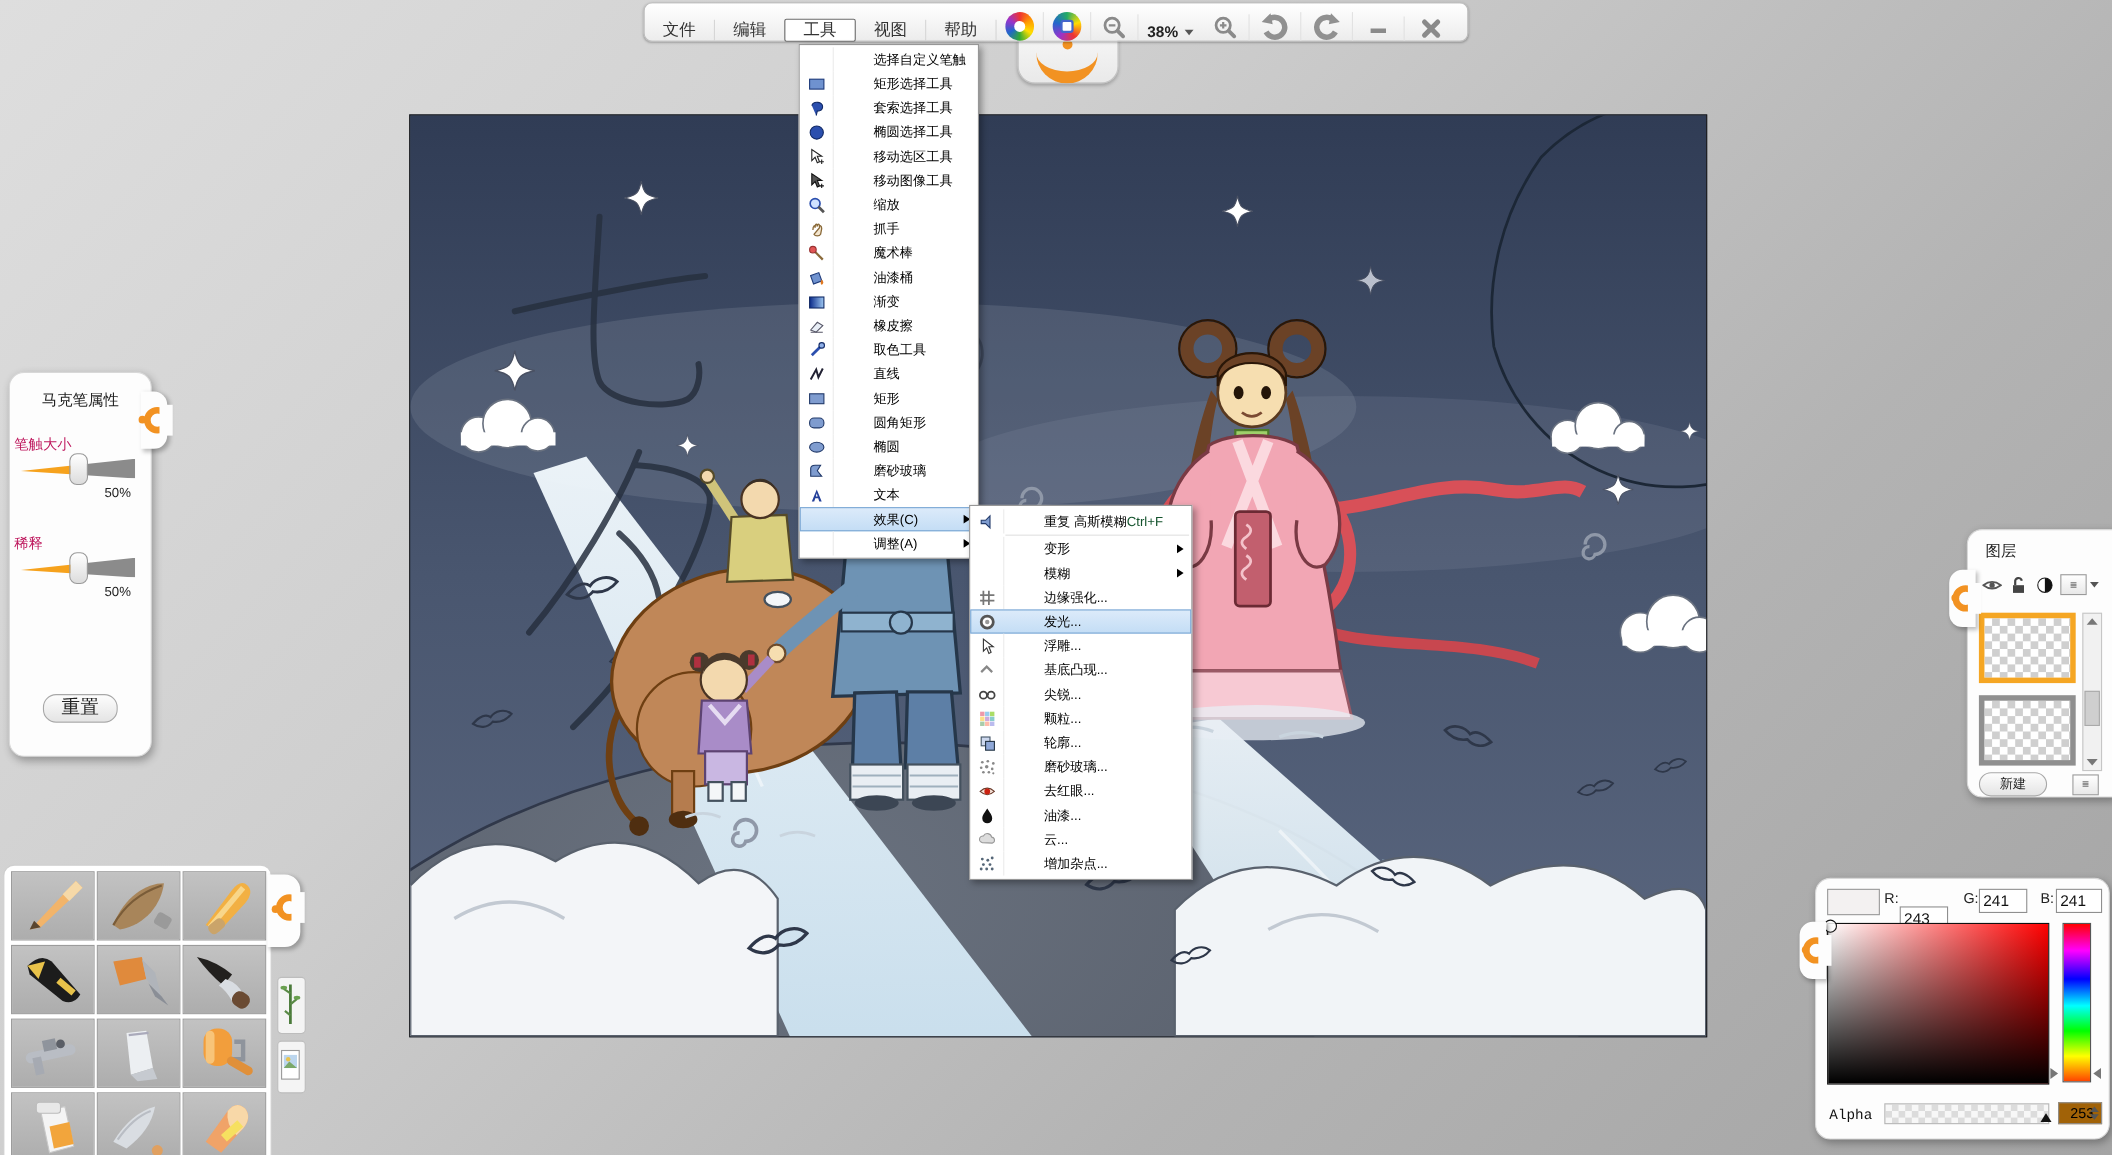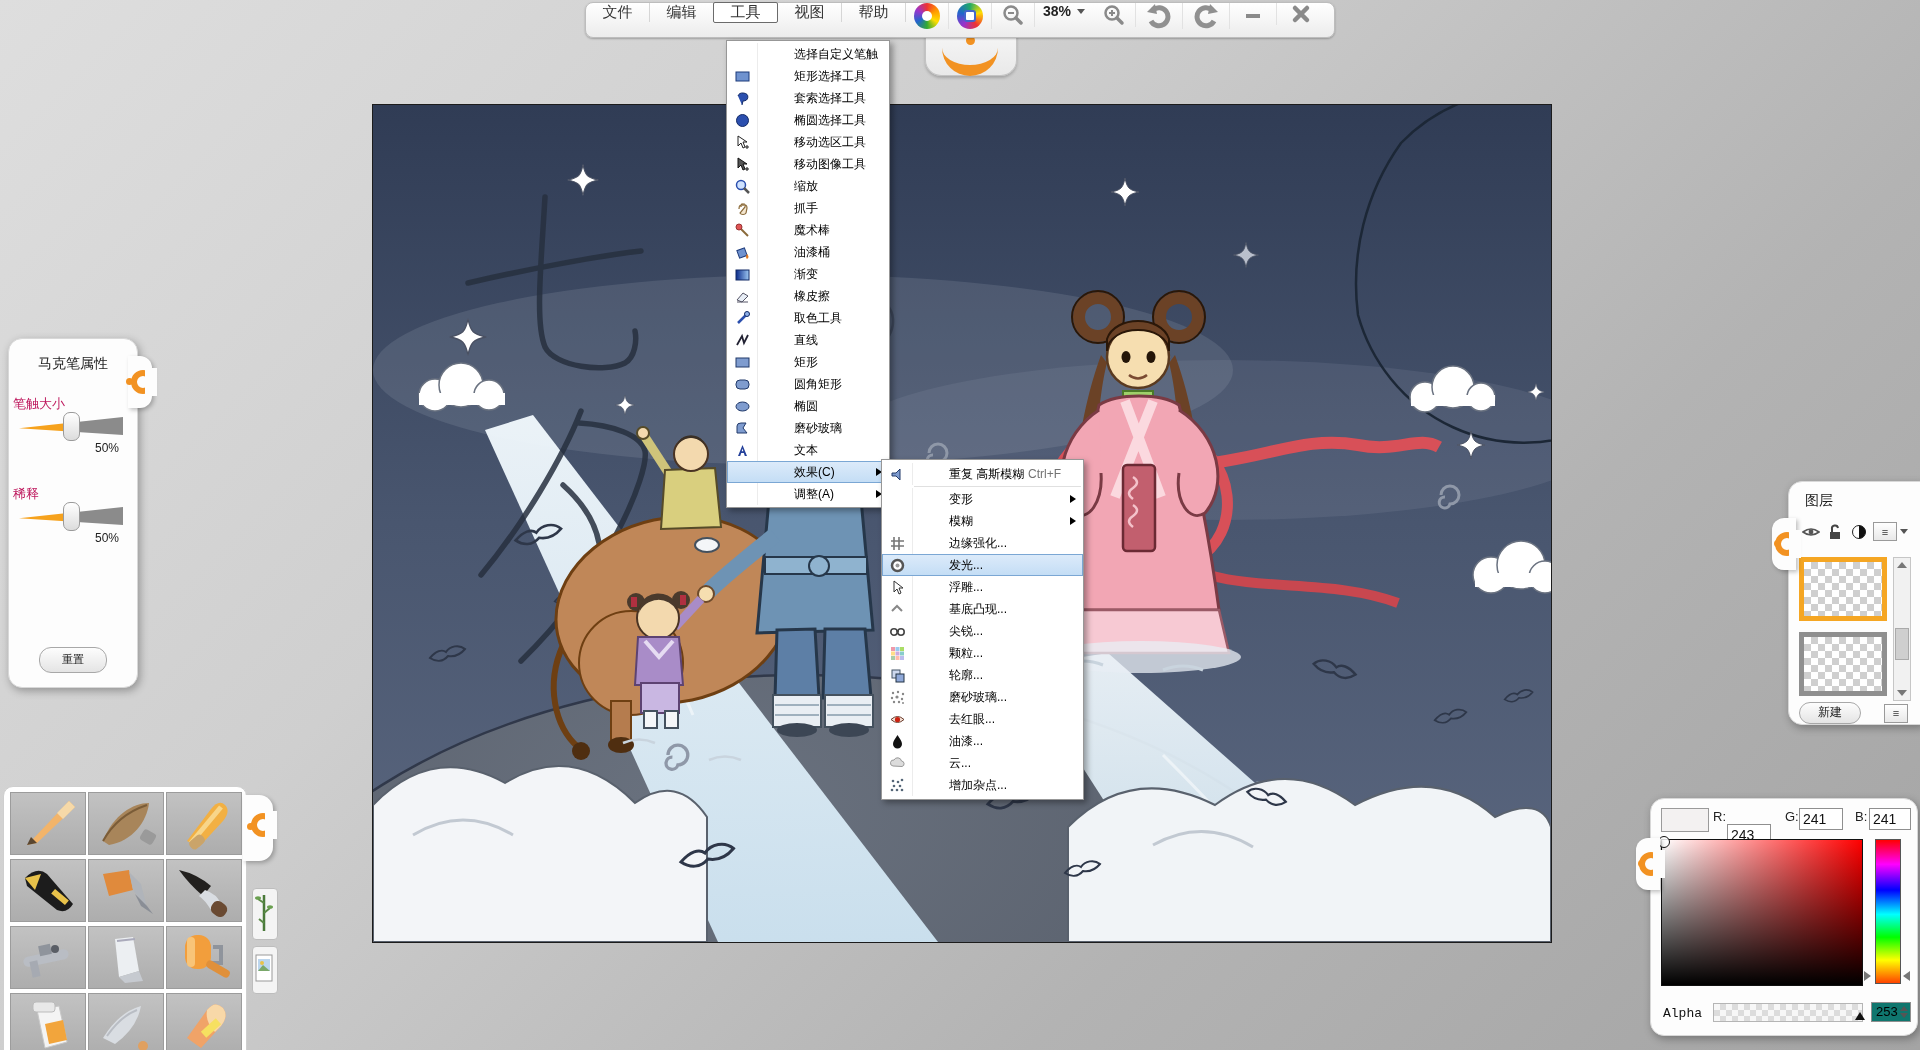--- a/index.html
+++ b/index.html
@@ -3,21 +3,21 @@
 <meta charset="utf-8">
 <style>
   html,body{margin:0;padding:0;}
   body{width:1920px;height:1050px;overflow:hidden;position:relative;
        font-family:"Liberation Sans","DejaVu Sans",sans-serif;
        background:linear-gradient(135deg,#dedede 0%,#cfcfcf 35%,#b3b3b3 70%,#a4a4a4 100%);}
   .abs{position:absolute;}
 
   
   #toolbar{left:585px;top:2px;width:748px;height:34px;background:linear-gradient(#ffffff,#ececec);
-           border:1px solid #bdbdbd;border-radius:8px;display:flex;align-items:flex-start;box-shadow:0 1px 2px rgba(0,0,0,.25);}
+           border:1px solid #bdbdbd;border-radius:8px;display:flex;align-items:flex-end;box-shadow:0 1px 2px rgba(0,0,0,.25);}
   .tbtn{flex:0 0 auto;width:63px;display:flex;align-items:center;justify-content:center;font-size:15px;color:#333;
         border-right:1px solid #d6d6d6;cursor:default;}
   .tbtn.sel{background:#fff;border:1px solid #6b6b6b;margin:-1px 0 -1px -1px;border-radius:2px;}
   .ticon{width:42px;display:flex;align-items:center;justify-content:center;border-right:1px solid #e2e2e2;}
   .logo1{width:26px;height:26px;border-radius:50%;background:conic-gradient(#e33,#f90,#fd0,#3a3,#26c,#93c,#e33);position:relative;}
   .logo1::after{content:"";position:absolute;left:8px;top:8px;width:10px;height:10px;border-radius:50%;background:#fff;}
   .logo2{width:26px;height:26px;border-radius:50%;background:conic-gradient(#2a6,#fd0,#e33,#93c,#26c,#2a6);position:relative;}
   .logo2::after{content:"";position:absolute;left:7px;top:7px;width:12px;height:12px;border-radius:3px;background:#fff;border:2px solid #46c;box-sizing:border-box;}
   .zoomsel{width:58px;display:flex;align-items:center;justify-content:center;font-size:14px;font-weight:bold;color:#222;gap:6px;}
   .caret{width:0;height:0;border-left:4px solid transparent;border-right:4px solid transparent;border-top:5px solid #555;}
@@ -25,21 +25,21 @@
   #smiletab{left:925px;top:31px;width:90px;height:44px;background:linear-gradient(#f6f6f6,#e9e9e9);
             border:1px solid #c3c3c3;border-top:none;border-radius:0 0 16px 16px;box-shadow:0 2px 3px rgba(0,0,0,.2);}
   #smiletab .dot{position:absolute;left:40px;top:5px;width:9px;height:9px;border-radius:50%;background:#f29222;}
   #smiletab .smile{position:absolute;left:16px;top:8px;width:56px;height:26px;border-bottom:11px solid #f29222;border-radius:0 0 30px 30px;}
 
   
   .menu{background:#fff;border:1px solid #979797;box-shadow:3px 3px 6px rgba(0,0,0,.35);}
   .mrow{height:22px;display:flex;align-items:center;position:relative;font-size:12px;color:#000;}
   .gut{width:30px;display:flex;align-items:center;justify-content:center;flex:0 0 30px;height:100%;border-right:1px solid #ececec;}
   .lbl{padding-left:8px;white-space:nowrap;margin-left:28px;}
-  .short{margin-left:auto;padding-right:22px;font-size:12px;color:#737373;}
+  .short{margin-left:auto;padding-right:32px;font-size:12px;color:#14532d;}
   .arr{position:absolute;right:7px;top:7px;width:0;height:0;border-top:4px solid transparent;border-bottom:4px solid transparent;border-left:6px solid #000;}
   .hl{background:linear-gradient(#ddebfa,#c3ddf5);outline:1px solid #7ba7d4;outline-offset:-1px;}
   .msep{height:1px;background:#e0e0e0;margin:1px 2px 1px 32px;}
   svg.mi{width:17px;height:17px;display:block;}
 
   
   .panel{background:#fdfdfd;border:1px solid #d8d8d8;border-radius:14px;box-shadow:2px 3px 8px rgba(0,0,0,.3);}
   .ctab{position:absolute;width:24px;height:52px;background:#fdfdfd;box-shadow:2px 2px 4px rgba(0,0,0,.25);}
   .cring{position:absolute;left:3px;top:14px;width:12px;height:12px;border:6px solid #f29222;border-radius:50%;}
   .cring::after{content:"";position:absolute;left:8px;top:-8px;width:12px;height:28px;background:#fdfdfd;}
@@ -48,22 +48,22 @@
   
   #marker{left:8px;top:338px;width:128px;height:348px;}
   #marker .title{text-align:center;margin-top:16px;font-size:14px;color:#222;}
   #marker .slab{margin:22px 0 4px 4px;font-size:13px;color:#be185d;}
   .wedge{position:relative;margin-left:10px;width:104px;height:18px;}
   .wedge .tri{position:absolute;inset:0;clip-path:polygon(0 62%,100% 0,100% 100%);
               background:linear-gradient(to right,#f6a21d 0 50%,#8b8b8b 50% 100%);}
   .wedge .knob{position:absolute;left:44px;top:-5px;width:15px;height:27px;background:linear-gradient(#fff,#dcdcdc);
                border:1px solid #9a9a9a;border-radius:7px;}
   #marker .pct{margin:6px 18px 0 0;text-align:right;font-size:12px;color:#222;}
-  .pillbtn{display:block;margin:0 auto;width:66px;height:24px;border:1px solid #a8a8a8;border-radius:12px;
-           background:linear-gradient(#fdfdfd,#e4e4e4);font-size:11px;color:#222;text-align:center;line-height:22px;}
+  .pillbtn{display:block;margin:16px auto;width:66px;height:24px;border:1px solid #a8a8a8;border-radius:12px;
+           background:linear-gradient(#fdfdfd,#e4e4e4);font-size:17px;color:#222;text-align:center;line-height:22px;}
 
   
   #palette{left:3px;top:786px;width:242px;height:268px;background:#fff;border:1px solid #cfcfcf;border-radius:10px 10px 0 0;}
   .cell{position:absolute;width:74px;height:61px;background:linear-gradient(#c2c2c2,#adadad);border:1px solid #9c9c9c;}
   .railbtn{position:absolute;left:249px;width:24px;background:#f4f4f4;border:1px solid #bdbdbd;border-radius:4px;}
   #paltab{left:243px;top:795px;width:30px;height:66px;border-radius:0 14px 14px 0;background:#fdfdfd;}
 
   
   #layers{left:1788px;top:481px;width:132px;height:242px;border-radius:14px 0 0 14px;}
   #layers .title{margin:10px 0 0 16px;font-size:14px;color:#222;}
@@ -81,21 +81,21 @@
   #svsq{position:absolute;left:10px;top:40px;width:200px;height:145px;border:1px solid #111;
         background:linear-gradient(to top,#000,rgba(0,0,0,0)),linear-gradient(to right,#fff,#f00);}
   #svsel{position:absolute;left:-4px;top:-4px;width:10px;height:10px;border:1.5px solid #111;border-radius:50%;background:rgba(255,255,255,.85);}
   #huebar{position:absolute;left:224px;top:40px;width:24px;height:143px;border:1px solid #555;
           background:linear-gradient(#f00 0%,#f0f 17%,#00f 35%,#0ff 52%,#0f0 68%,#ff0 84%,#f40 100%);}
   .huearr{position:absolute;width:0;height:0;border-top:5px solid transparent;border-bottom:5px solid transparent;}
   #alpha-label{position:absolute;left:12px;top:207px;font-family:"Liberation Mono","DejaVu Sans Mono",monospace;font-size:13px;color:#111;}
   #alphasl{position:absolute;left:62px;top:204px;width:148px;height:17px;border:1px solid #b5b5b5;background-size:12px 12px;
            background-image:repeating-conic-gradient(#dcdcdc 0 25%,#f7f7f7 0 50%);}
   #alphamark{position:absolute;left:141px;top:8px;width:0;height:0;border-left:5px solid transparent;border-right:5px solid transparent;border-bottom:8px solid #111;}
-  #alphaspin{position:absolute;left:220px;top:203px;width:40px;height:20px;border:1px solid #8f8f8f;background:#0f766e;font-size:13px;line-height:18px;padding-left:4px;box-sizing:border-box;}
+  #alphaspin{position:absolute;left:220px;top:203px;width:40px;height:20px;border:1px solid #8f8f8f;background:#a16207;font-size:13px;line-height:18px;padding-left:4px;box-sizing:border-box;text-align:center;}
   .spinarr{position:absolute;right:2px;width:0;height:0;border-left:4px solid transparent;border-right:4px solid transparent;}
 
   
   #canvas{left:372px;top:104px;width:1178px;height:837px;border:1px solid #1c1c1c;background:#3d4a63;}
 </style>
 </head>
 <body>
 
 <div id="canvas" class="abs" aria-label="七夕">
 <svg width="1178" height="837" viewBox="0 0 1178 837">

